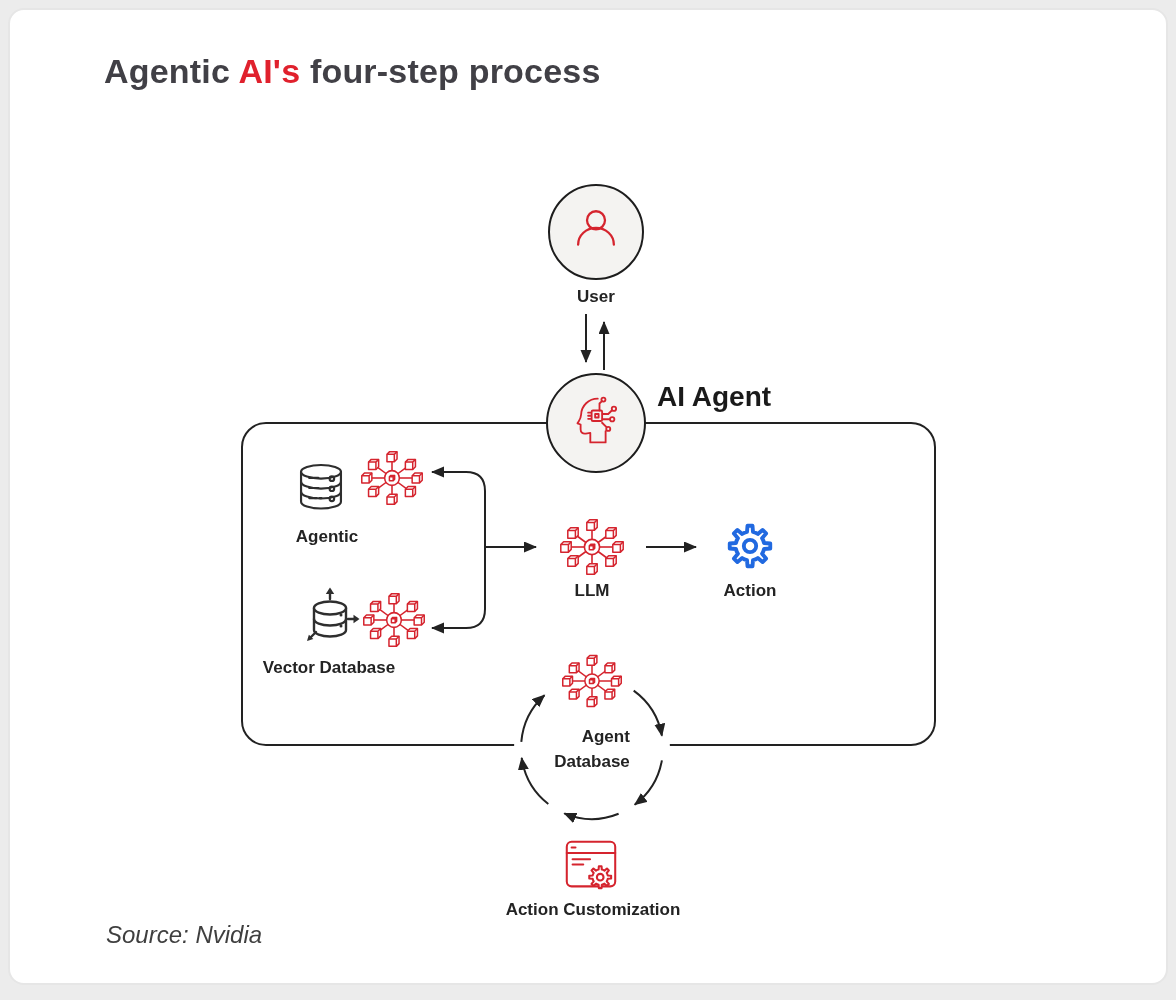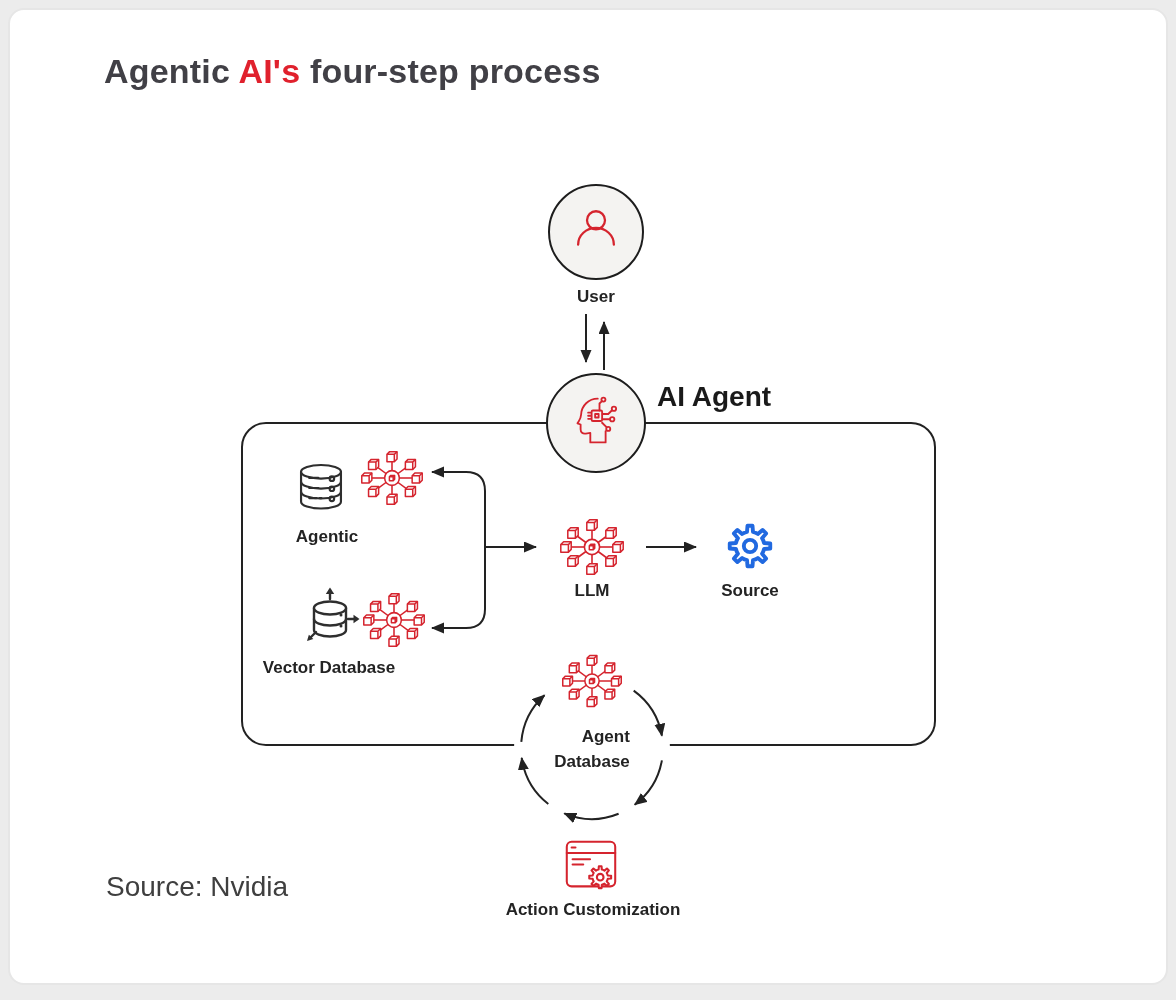--- a/index.html
+++ b/index.html
@@ -25,21 +25,21 @@
   .icon svg{display:block;}
   .red-ic{color:var(--icon-red);}
   .blue-ic{color:var(--action-blue);}
   .ink-ic{color:#2e2e2e;}
   .label{position:absolute;transform:translateX(-50%);font-size:17px;font-weight:700;
     color:var(--label-ink);white-space:nowrap;text-align:right;line-height:1.25;}
   .label.two-line{line-height:25px;}
   .label.two-line span{display:block;}
   .agent-title{position:absolute;left:657px;top:381px;font-size:28px;font-weight:700;
     color:#1a1a1a;white-space:nowrap;text-align:right;}
-  .source{position:absolute;left:106px;top:871px;font-size:28px;
+  .source{position:absolute;left:106px;top:921px;font-size:24px;font-style:italic;
     color:#3f3f3f;}
   .cube-body{fill:#fff;stroke:currentColor;stroke-width:1.5;vector-effect:non-scaling-stroke;stroke-linejoin:round;}
   .cube-inner{fill:none;stroke:currentColor;stroke-width:1.5;vector-effect:non-scaling-stroke;stroke-linejoin:round;}
   .spoke{stroke:currentColor;stroke-width:1.6;}
   .hub{fill:#fff;stroke:currentColor;stroke-width:1.6;}
   .gear-body{fill:#fff;stroke:currentColor;stroke-width:2.7;stroke-linejoin:round;}
   .gear-hole{fill:#fff;stroke:currentColor;stroke-width:2.7;}
   .rstroke{stroke:currentColor;fill:none;stroke-width:2.1;stroke-linecap:round;stroke-linejoin:round;}
   .rstroke-fillw{stroke:currentColor;fill:#fff;stroke-width:2.1;stroke-linecap:round;stroke-linejoin:round;}
   .kstroke{stroke:currentColor;fill:none;stroke-width:2.4;stroke-linecap:round;stroke-linejoin:round;}
@@ -196,21 +196,21 @@
         <use href="#nim"></use>
       </svg>
   </div>
   <div class="label" style="left:592px;top:580px">LLM</div>
 
   <div class="icon blue-ic" style="left:727px;top:523px">
     <svg width="46" height="46" viewBox="-16 -16 32 32">
         <use href="#gear"></use>
       </svg>
   </div>
-  <div class="label" style="left:750px;top:580px">Source</div>
+  <div class="label" style="left:750px;top:580px">Action</div>
 
   <div class="icon red-ic" style="left:562px;top:651px">
     <svg width="60" height="60" viewBox="-32 -32 64 64">
         <use href="#nim"></use>
       </svg>
   </div>
   <div class="label two-line" style="left:592px;top:724px">
     <span>Agent</span>
     <span>Database</span>
   </div>

